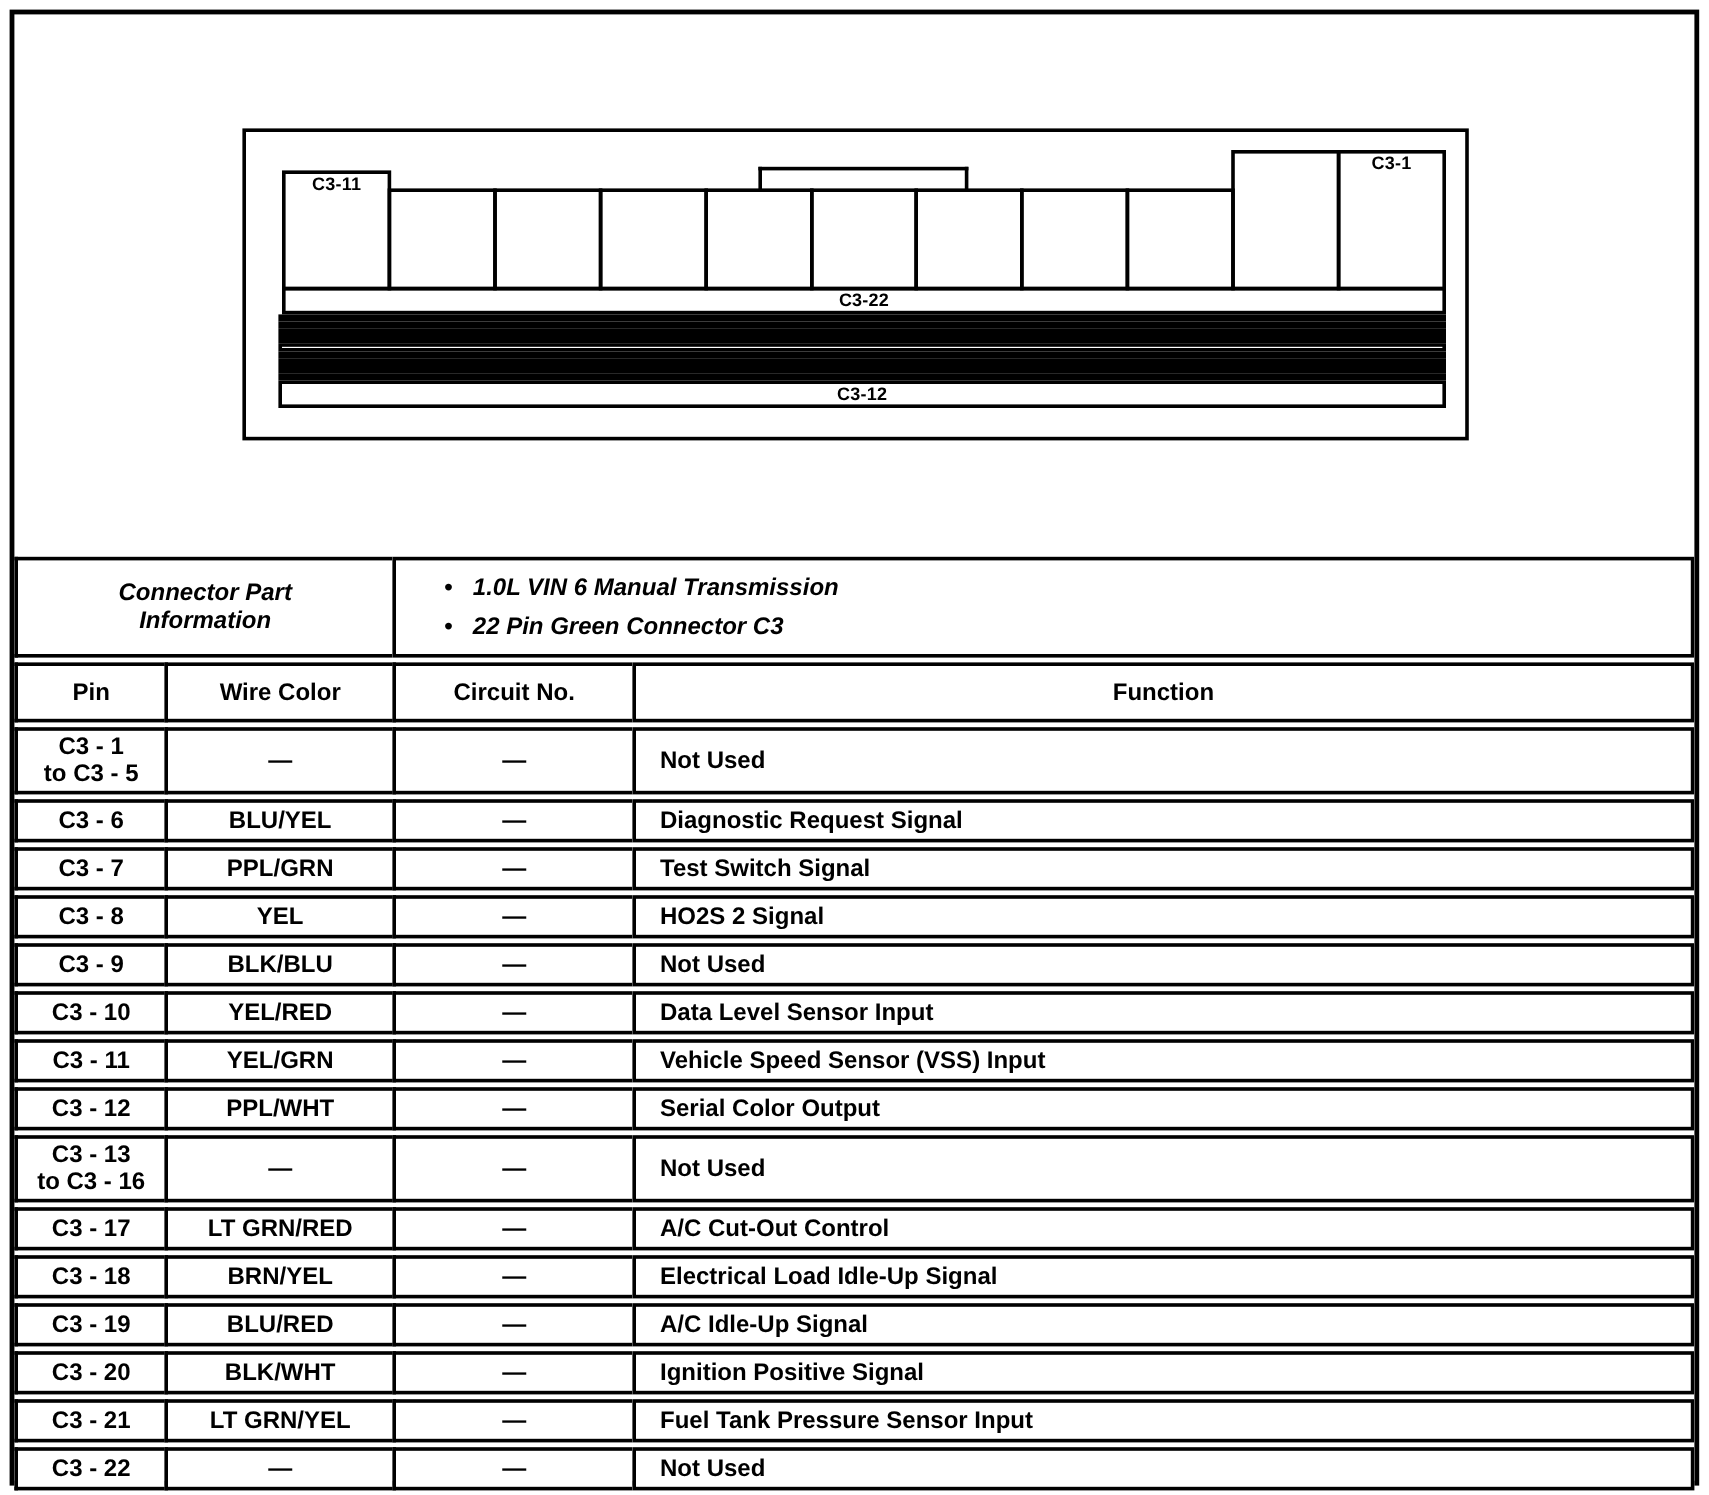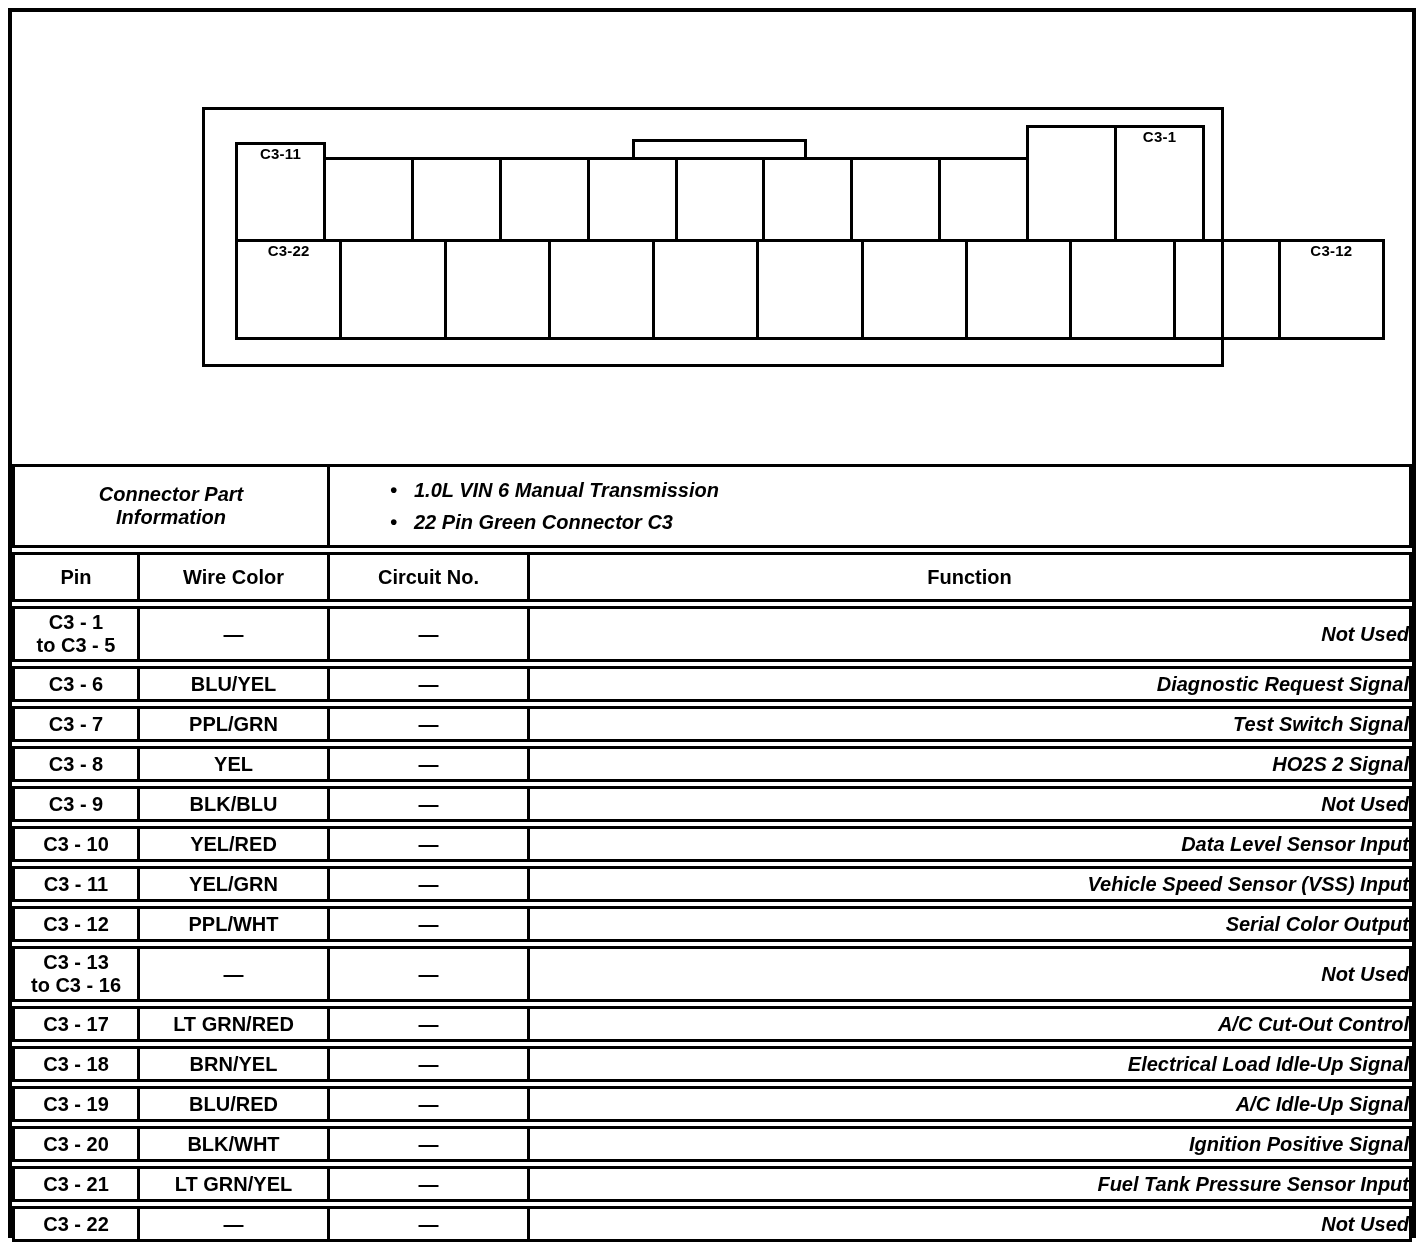--- a/index.html
+++ b/index.html
@@ -30,22 +30,23 @@
     width: 175px; height: 21px;
     border: 3px solid #000; border-bottom: none;
   }
   .pins-top {
     position: absolute; left: 30px; top: 32px;
     width: 970px; height: 100px;
     display: flex; align-items: flex-end;
   }
   .pins-bottom {
     position: absolute; left: 30px; top: 129px;
-    width: 1150px; height: 101px;
+    width: 970px; height: 101px;
     display: flex;
+    flex-direction: column;
   }
   .pin-cell {
     flex: 1 1 0;
     border: 3px solid #000;
     height: 85px;
     display: flex; align-items: flex-start; justify-content: center;
     font-size: 15px; letter-spacing: 0.2px;
   }
   .pins-top .pin-cell + .pin-cell,
   .pins-bottom .pin-cell + .pin-cell { margin-left: -3px; }
@@ -73,22 +74,22 @@
     font-size: 20px;
     font-weight: bold;
     overflow: hidden;
   }
   .pin-table td:last-child, .pin-table th:last-child { border-right: 3px solid #000; }
   tr.row-info { height: 84px; font-style: italic; }
   tr.row-cols { height: 50px; }
   tr.data { height: 36px; margin-top: 39px; }
   tr.data.tall { height: 56px; }
   .pre { white-space: pre-line; line-height: 1.15; }
-  td.fn { text-align: right; padding-left: 20px; font-style: italic; }
-  td.specs { text-align: left; padding-left: 60px; }
+  td.fn { text-align: left; padding-left: 20px; }
+  td.specs { text-align: left; padding-left: 40px; }
   .bullet-line { line-height: 32px; font-size: 20px; }
   .bullet-line .bullet { display: inline-block; width: 24px; }
 </style>
 </head>
 <body>
 
 <div class="frame">
 
   <div class="connector-area">
     <div class="connector-box">

